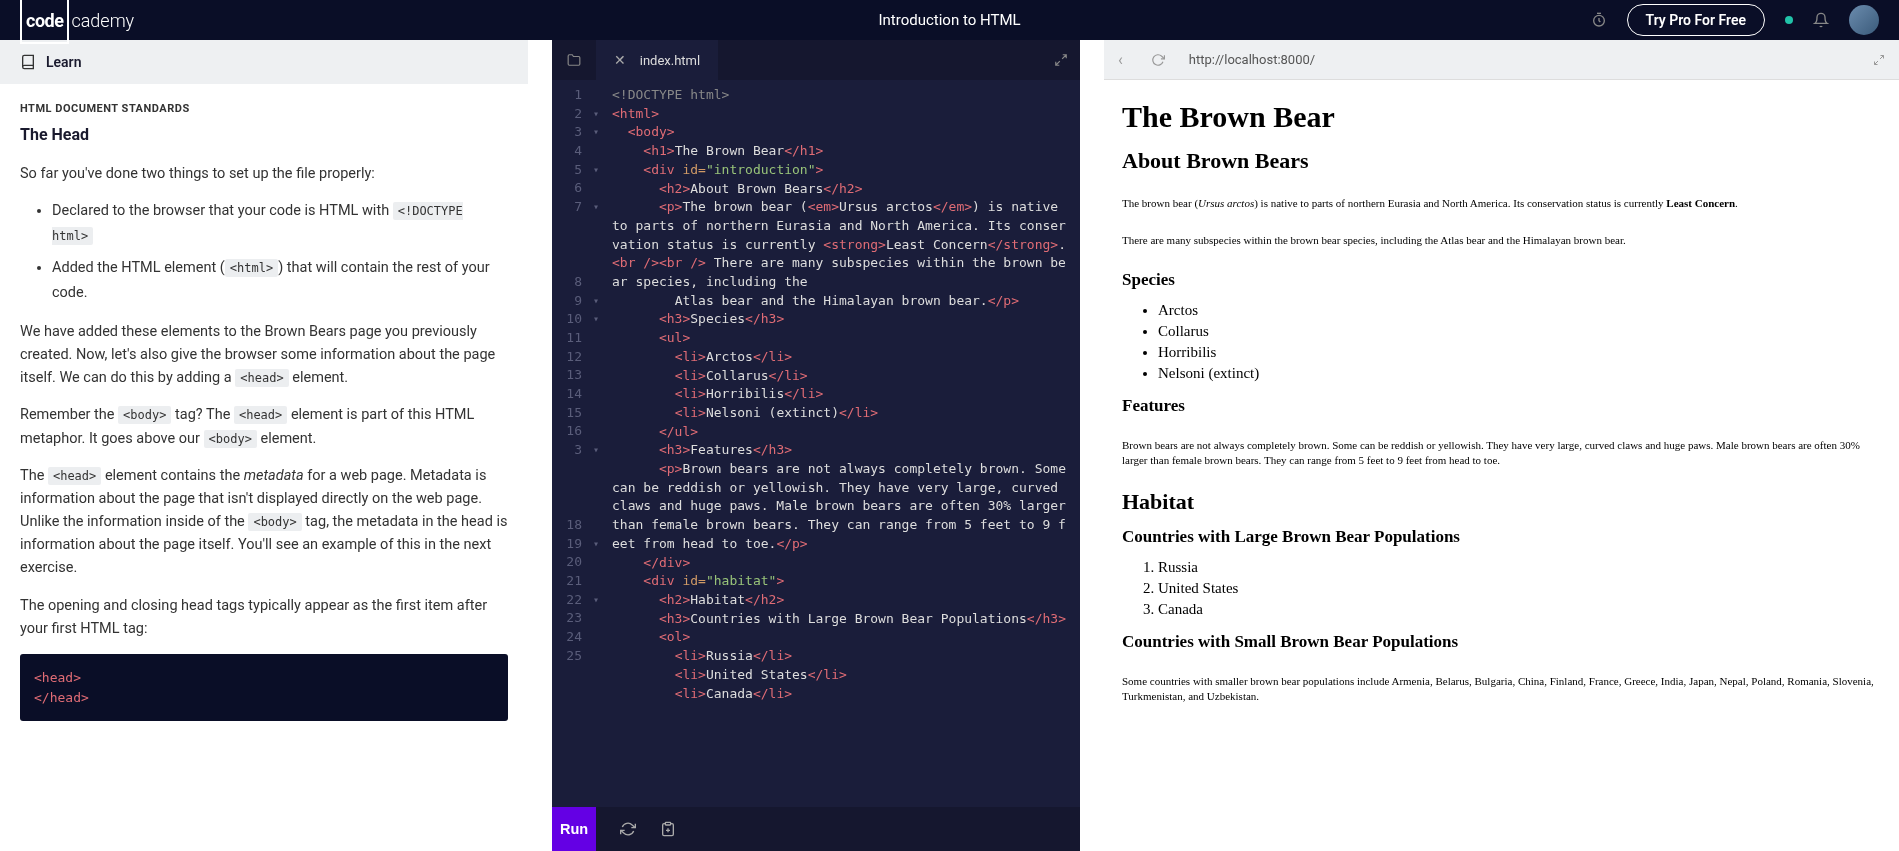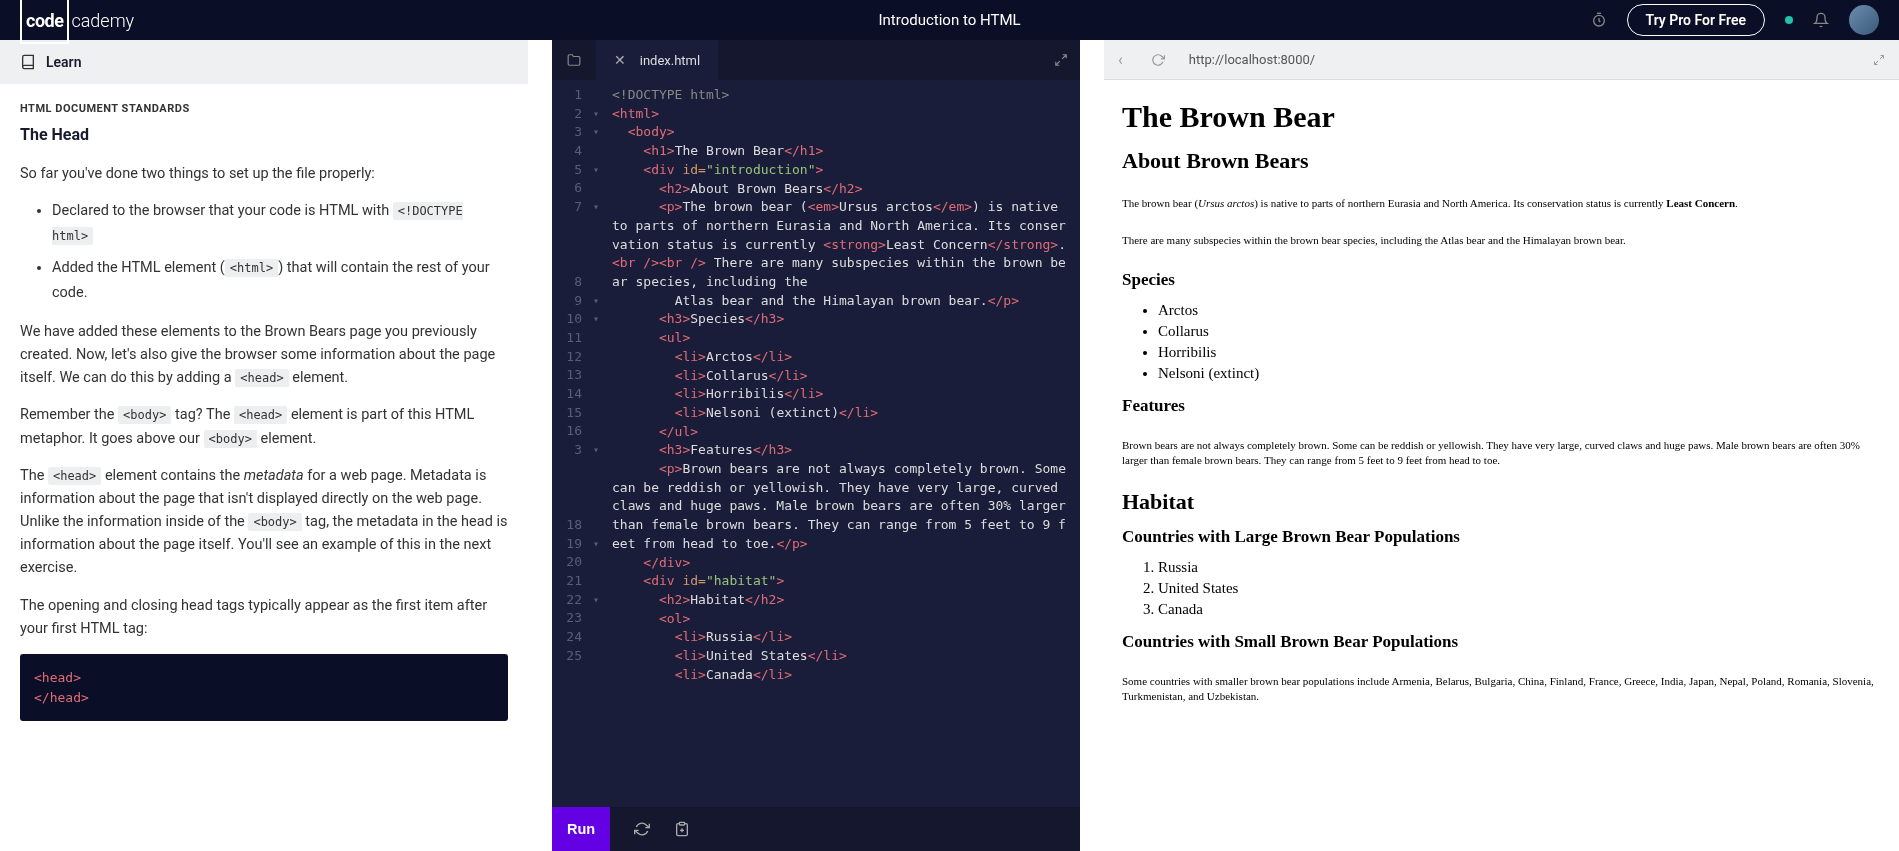--- a/index.html
+++ b/index.html
@@ -37,21 +37,21 @@
 .fold-col { width: 16px; color: #5a5d7a; padding-top: 6px; line-height: 18.7px; font-size: 10px; flex-shrink: 0; }
 .fold-col div { height: 18.7px; text-align: center; }
 .code-lines { padding: 6px 8px; line-height: 18.7px; flex: 1; }
 .cl { min-height: 18.7px; white-space: pre-wrap; word-break: break-all; color: #ddd; }
 .t-tag { color: #e06c75; }
 .t-attr { color: #d19a66; }
 .t-val { color: #98c379; }
 .t-text { color: #ddd; }
 .t-doctype { color: #888; }
 .run-bar { height: 44px; background: #15172f; display: flex; align-items: center; }
-.run-btn { background: #6400e4; color: #fff; padding: 0 15px; height: 100%; font-size: 14.5px; font-weight: 700; cursor: pointer; border: none; }
+.run-btn { background: #6400e4; color: #fff; padding: 0 8px; height: 100%; font-size: 14.5px; font-weight: 700; cursor: pointer; border: none; }
 .run-icon { color: #aaa; margin-left: 24px; cursor: pointer; }
 .right { flex: 1; background: #fff; display: flex; flex-direction: column; }
 .browser-bar { height: 40px; background: #eef0f2; display: flex; align-items: center; padding: 0 0 0 0; border-bottom: 1px solid #ddd; }
 .nav-arrow { padding: 0 14px; color: #999; cursor: pointer; }
 .url-bar { flex: 1; padding: 0 10px; color: #555; font-size: 13px; }
 .right-expand { padding: 0 14px; color: #999; cursor: pointer; }
 .preview { padding: 14px 18px; overflow-y: auto; flex: 1; font-family: "Times New Roman", serif; }
 .preview h1 { font-size: 30px; font-weight: 700; margin: 6px 0 14px; }
 .preview h2 { font-size: 22px; font-weight: 700; margin: 14px 0 12px; }
 .preview h3 { font-size: 17px; font-weight: 700; margin: 12px 0 10px; }
@@ -214,20 +214,21 @@
 <div class="cl">        <span class="t-tag">&lt;li&gt;</span><span class="t-text">Arctos</span><span class="t-tag">&lt;/li&gt;</span></div>
 <div class="cl">        <span class="t-tag">&lt;li&gt;</span><span class="t-text">Collarus</span><span class="t-tag">&lt;/li&gt;</span></div>
 <div class="cl">        <span class="t-tag">&lt;li&gt;</span><span class="t-text">Horribilis</span><span class="t-tag">&lt;/li&gt;</span></div>
 <div class="cl">        <span class="t-tag">&lt;li&gt;</span><span class="t-text">Nelsoni (extinct)</span><span class="t-tag">&lt;/li&gt;</span></div>
 <div class="cl">      <span class="t-tag">&lt;/ul&gt;</span></div>
 <div class="cl">      <span class="t-tag">&lt;h3&gt;</span><span class="t-text">Features</span><span class="t-tag">&lt;/h3&gt;</span></div>
 <div class="cl">      <span class="t-tag">&lt;p&gt;</span><span class="t-text">Brown bears are not always completely brown. Some can be reddish or yellowish. They have very large, curved claws and huge paws. Male brown bears are often 30% larger than female brown bears. They can range from 5 feet to 9 feet from head to toe.</span><span class="t-tag">&lt;/p&gt;</span></div>
 <div class="cl">    <span class="t-tag">&lt;/div&gt;</span></div>
 <div class="cl">    <span class="t-tag">&lt;div</span> <span class="t-attr">id=</span><span class="t-val">"habitat"</span><span class="t-tag">&gt;</span></div>
 <div class="cl">      <span class="t-tag">&lt;h2&gt;</span><span class="t-text">Habitat</span><span class="t-tag">&lt;/h2&gt;</span></div>
+<div class="cl">      <span class="t-tag">&lt;h3&gt;</span><span class="t-text">Countries with Large Brown Bear Populations</span><span class="t-tag">&lt;/h3&gt;</span></div>
 <div class="cl">      <span class="t-tag">&lt;ol&gt;</span></div>
 <div class="cl">        <span class="t-tag">&lt;li&gt;</span><span class="t-text">Russia</span><span class="t-tag">&lt;/li&gt;</span></div>
 <div class="cl">        <span class="t-tag">&lt;li&gt;</span><span class="t-text">United States</span><span class="t-tag">&lt;/li&gt;</span></div>
 <div class="cl">        <span class="t-tag">&lt;li&gt;</span><span class="t-text">Canada</span><span class="t-tag">&lt;/li&gt;</span></div>
       </div>
     </div>
     <div class="run-bar">
       <button class="run-btn">Run</button>
       <span class="run-icon">
           <svg width="16" height="16" viewBox="0 0 24 24" fill="none" stroke="#aaa" stroke-width="2">

